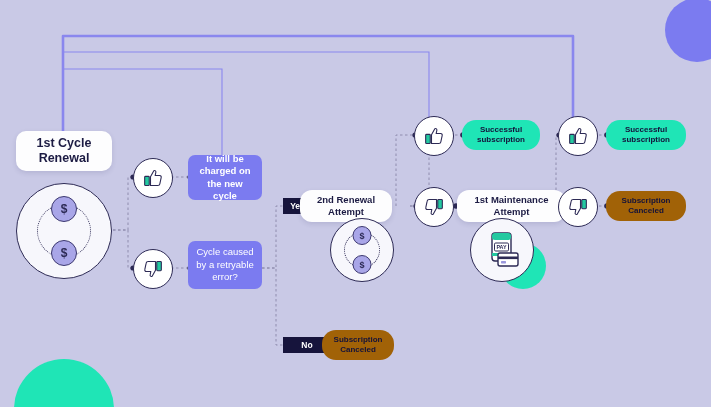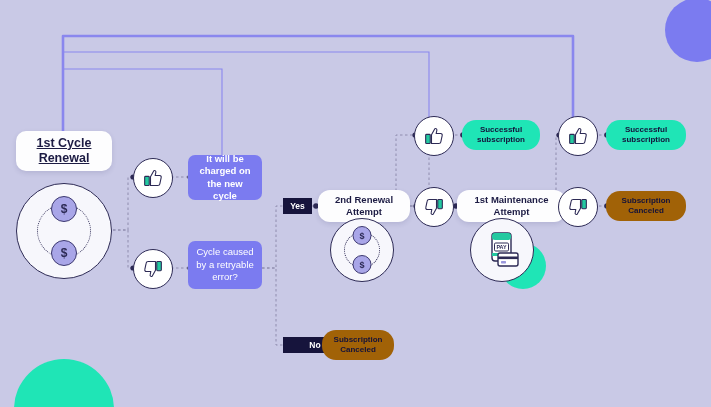--- a/index.html
+++ b/index.html
@@ -23,22 +23,22 @@
   
   .node{position:absolute;box-sizing:border-box;}
 
   .card{
     background:#fdfdfe;border-radius:12px;
     display:flex;align-items:center;justify-content:center;
     text-align:center;color:#1c1b43;font-weight:bold;
     box-shadow:0 2px 5px rgba(40,40,90,.13);
     line-height:1.22;
   }
-  #node-first-cycle{left:16px;top:131px;width:96px;height:40px;font-size:12.5px;border-radius:10px;text-decoration:underline;}
-  #node-second-renewal{left:318px;top:190px;width:92px;height:32px;font-size:9.5px;}
+  #node-first-cycle{left:16px;top:131px;width:96px;height:40px;font-size:12.5px;border-radius:10px;}
+  #node-second-renewal{left:300px;top:190px;width:92px;height:32px;font-size:9.5px;}
   #node-first-maintenance{left:457px;top:190px;width:109px;height:32px;font-size:9.5px;}
 
   
   .illus{
     position:absolute;border-radius:50%;
     background:#f7f7fc;border:1.6px solid #2d2a55;
     display:flex;align-items:center;justify-content:center;
   }
   #illus-first-cycle{left:16px;top:183px;width:94px;height:94px;}
   #illus-second-renewal{left:330px;top:218px;width:62px;height:62px;border-width:1.3px;}
@@ -191,21 +191,21 @@
   <div class="stmt" style="left:188px;top:155px;width:74px;height:45px;font-weight:bold;">
     <span>It will be charged on the new cycle</span>
   </div>
   <div class="stmt" style="left:188px;top:241px;width:74px;height:48px;">
     <span>Cycle caused by a retryable error?</span>
   </div>
 
   <div class="tag" style="left:283px;top:198px;width:29px;height:16px;">
     <span>Yes</span>
   </div>
-  <div class="tag" style="left:283px;top:337px;width:48px;height:16px;padding-left:8px;">
+  <div class="tag" style="left:283px;top:337px;width:48px;height:16px;">
     <span>No</span>
   </div>
 
   <div class="card node" id="node-second-renewal">
     <span>2nd Renewal Attempt</span>
   </div>
   <div class="illus" id="illus-second-renewal">
     <div class="coincycle" style="width:50px;height:50px;">
       <div class="dashring" style="width:34px;height:34px;border-width:1.2px;"></div>
       <div class="coin" style="top:1px;width:17px;height:17px;font-size:9px;border-width:1.2px;">

